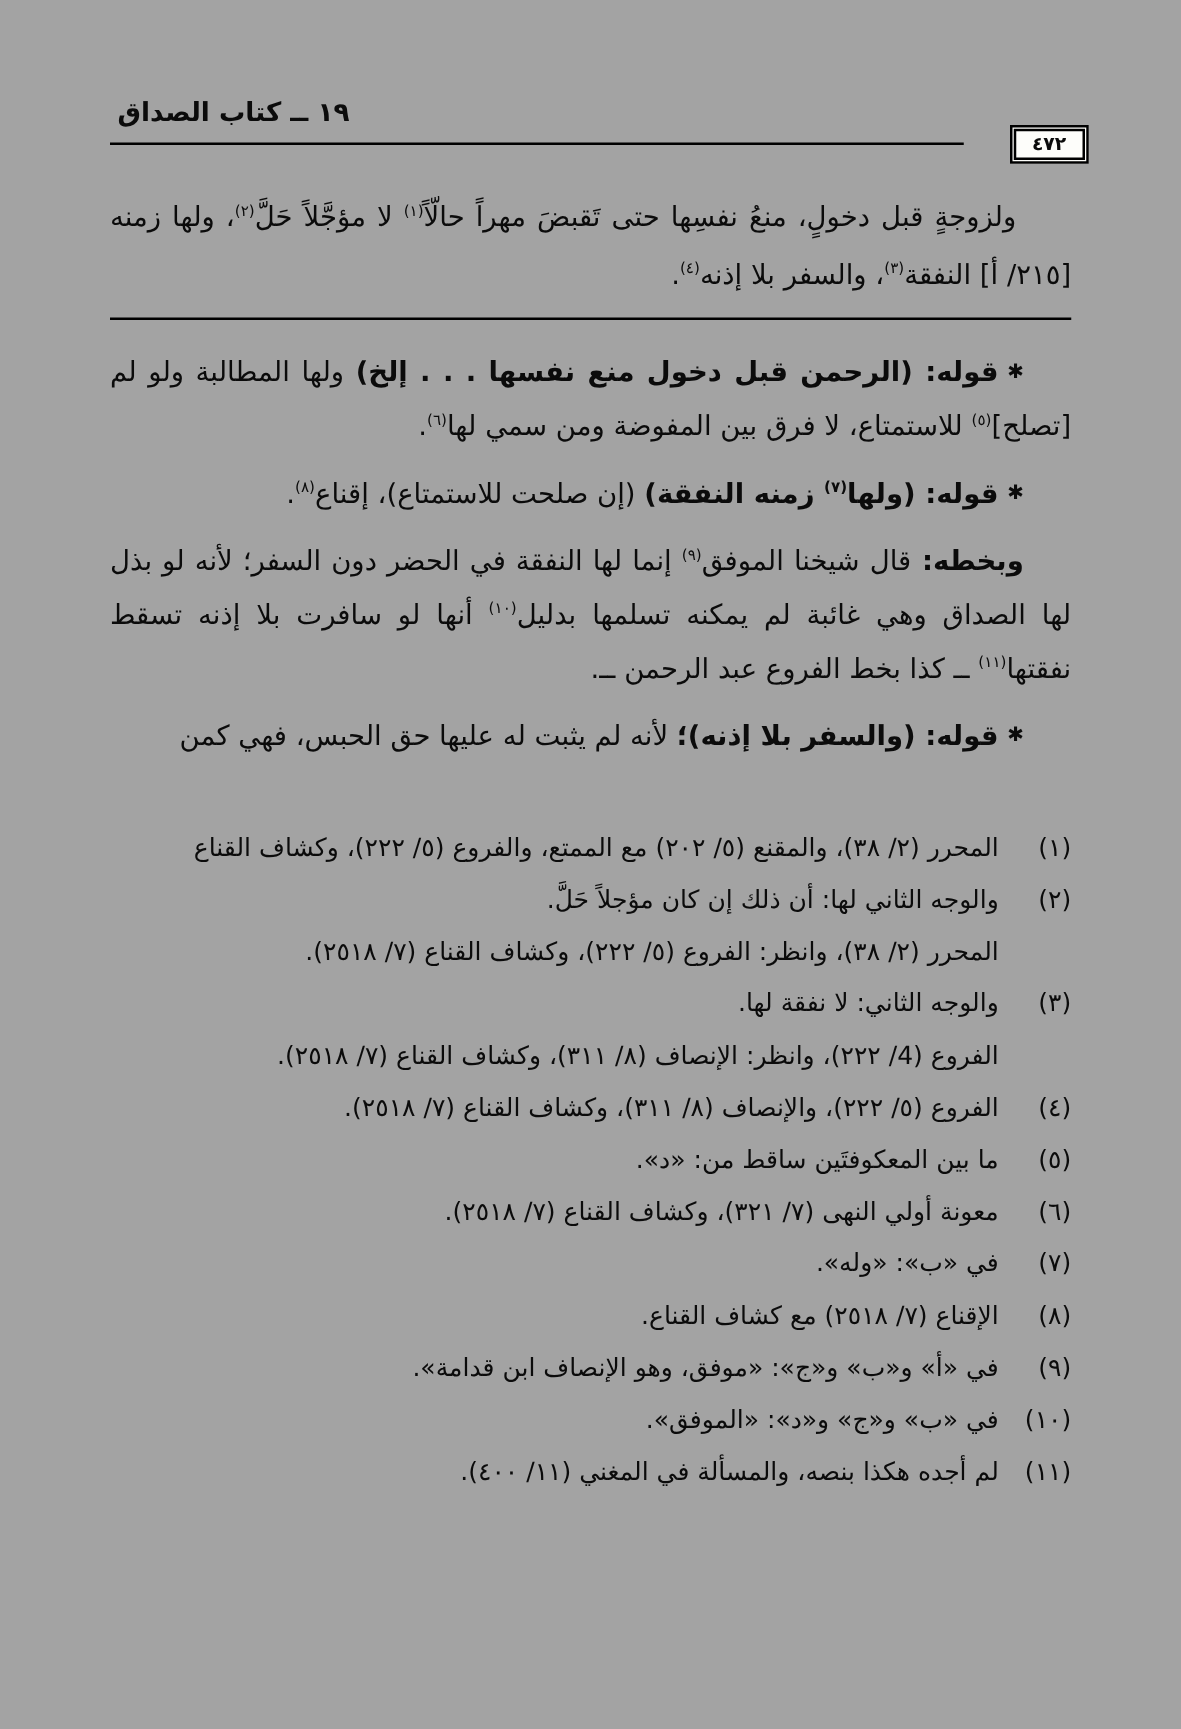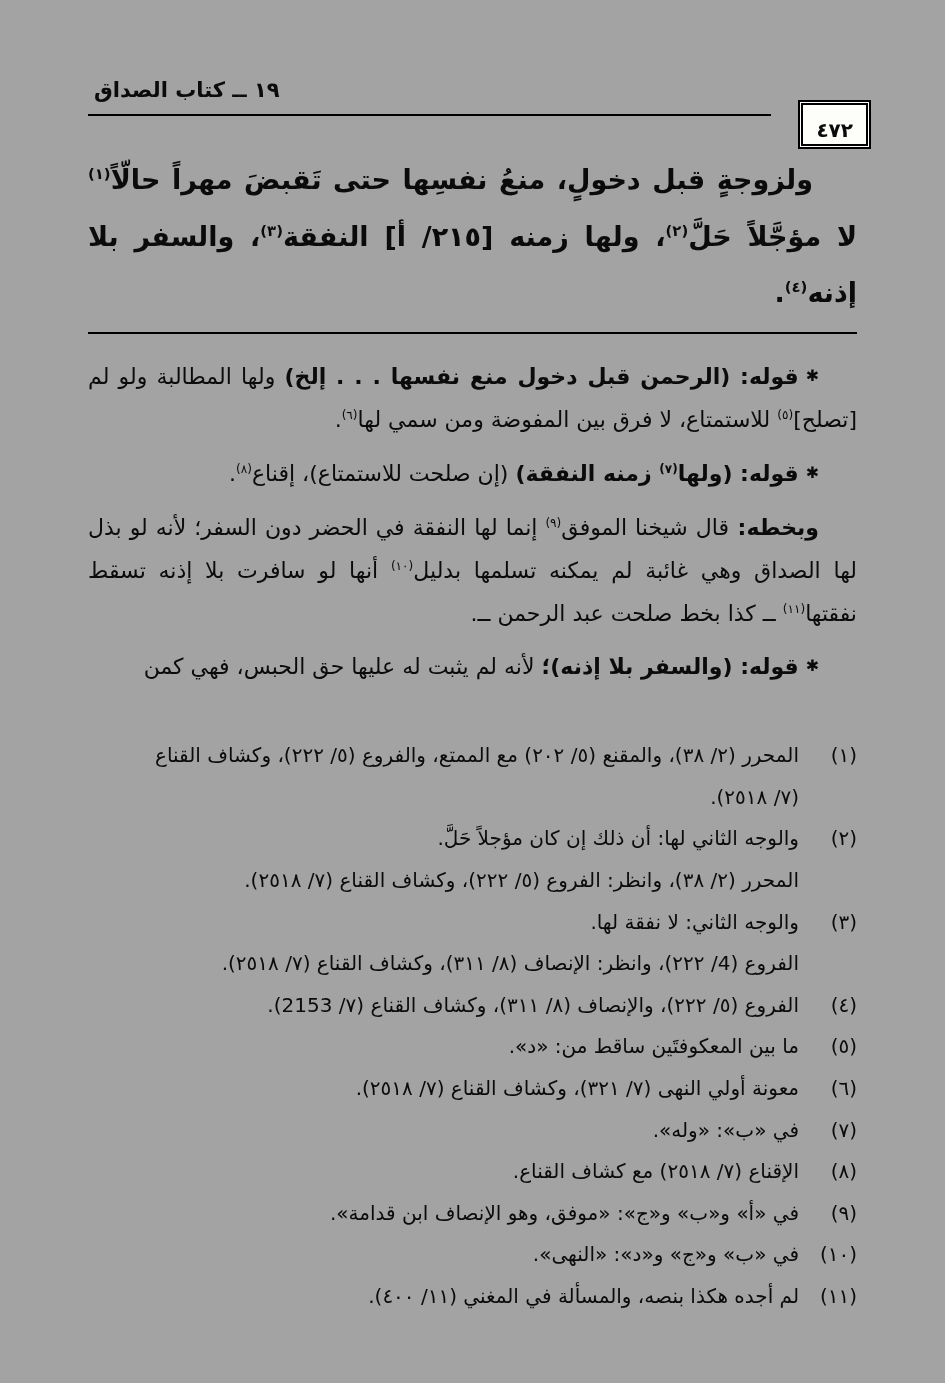--- a/index.html
+++ b/index.html
@@ -13,26 +13,26 @@
   
   .header{direction:ltr;position:relative;height:60px;}
   .header-title{
     position:absolute;left:6px;top:0;
     font-size:21px;font-weight:700;direction:rtl;white-space:nowrap;
   }
   .header-rule{position:absolute;left:0;right:86px;top:36px;border-top:2.5px solid #000;}
   .page-box{
     position:absolute;right:-14px;top:22px;
     border:5px double #000;
-    padding:13px 13px 2px;
-    font-size:20px;font-weight:700;direction:rtl;background:#fdfdfa;
+    padding:1px 13px 2px;
+    font-size:15px;font-weight:700;direction:rtl;background:#fdfdfa;
   }
   
   .matn{
-    font-size:27px;font-weight:700;line-height:2.1;
+    font-size:22px;font-weight:400;line-height:2.1;
     text-align:justify;text-indent:44px;margin:14px 0 10px;
   }
   sup{font-size:0.55em;vertical-align:super;line-height:0;}
   .divider{border-top:2.5px solid #000;margin:4px 0 22px;}
   
   .commentary p{
     font-size:22px;line-height:1.95;text-align:justify;
     margin:0 0 11px;text-indent:38px;
   }
   .b{font-weight:700;}
@@ -67,36 +67,35 @@
 
     <p>
       <span class="star">✱</span><span class="b">قوله: (الرحمن قبل دخول منع نفسها . . . إلخ)</span><span> ولها المطالبة ولو لم [تصلح]</span><sup>(٥)</sup><span> للاستمتاع، لا فرق بين المفوضة ومن سمي لها</span><sup>(٦)</sup><span>.</span>
     </p>
 
     <p>
       <span class="star">✱</span><span class="b">قوله: (ولها</span><sup class="b">(٧)</sup><span class="b"> زمنه النفقة)</span><span> (إن صلحت للاستمتاع)، إقناع</span><sup>(٨)</sup><span>.</span>
     </p>
 
     <p>
-      <span class="b">وبخطه: </span><span>قال شيخنا الموفق</span><sup>(٩)</sup><span> إنما لها النفقة في الحضر دون السفر؛ لأنه لو بذل لها الصداق وهي غائبة لم يمكنه تسلمها بدليل</span><sup>(١٠)</sup><span> أنها لو سافرت بلا إذنه تسقط نفقتها</span><sup>(١١)</sup><span> ــ كذا بخط صلحت عبد الرحمن ــ.</span>
+      <span class="b">وبخطه: </span><span>قال شيخنا الموفق</span><sup>(٩)</sup><span> إنما لها النفقة في الحضر دون السفر؛ لأنه لو بذل لها الصداق وهي غائبة لم يمكنه تسلمها بدليل</span><sup>(١٠)</sup><span> أنها لو سافرت بلا إذنه تسقط نفقتها</span><sup>(١١)</sup><span> ــ كذا بخط الفروع عبد الرحمن ــ.</span>
     </p>
 
     <p>
       <span class="star">✱</span><span class="b">قوله: (والسفر بلا إذنه)؛</span><span> لأنه لم يثبت له عليها حق الحبس، فهي كمن</span>
     </p>
 
   </div>
 
   <div class="footnotes">
 
     <div class="footnote">
       <span class="fn-num">(١)</span>
       <div class="fn-body">
         <span>المحرر (٢/ ٣٨)، والمقنع (٥/ ٢٠٢) مع الممتع، والفروع (٥/ ٢٢٢)، وكشاف القناع</span>
-        <div class="fn-line2">(٧/ ٢٥١٨).</div>
       </div>
     </div>
 
     <div class="footnote">
       <span class="fn-num">(٢)</span>
       <div class="fn-body">
         <span>والوجه الثاني لها: أن ذلك إن كان مؤجلاً حَلَّ.</span>
         <div class="fn-line2">المحرر (٢/ ٣٨)، وانظر: الفروع (٥/ ٢٢٢)، وكشاف القناع (٧/ ٢٥١٨).</div>
       </div>
     </div>
@@ -104,21 +103,21 @@
     <div class="footnote">
       <span class="fn-num">(٣)</span>
       <div class="fn-body">
         <span>والوجه الثاني: لا نفقة لها.</span>
         <div class="fn-line2">الفروع (4/ ٢٢٢)، وانظر: الإنصاف (٨/ ٣١١)، وكشاف القناع (٧/ ٢٥١٨).</div>
       </div>
     </div>
 
     <div class="footnote">
       <span class="fn-num">(٤)</span>
-      <div class="fn-body"><span>الفروع (٥/ ٢٢٢)، والإنصاف (٨/ ٣١١)، وكشاف القناع (٧/ 2153).</span></div>
+      <div class="fn-body"><span>الفروع (٥/ ٢٢٢)، والإنصاف (٨/ ٣١١)، وكشاف القناع (٧/ ٢٥١٨).</span></div>
     </div>
 
     <div class="footnote">
       <span class="fn-num">(٥)</span>
       <div class="fn-body"><span>ما بين المعكوفتَين ساقط من: «د».</span></div>
     </div>
 
     <div class="footnote">
       <span class="fn-num">(٦)</span>
       <div class="fn-body"><span>معونة أولي النهى (٧/ ٣٢١)، وكشاف القناع (٧/ ٢٥١٨).</span></div>
@@ -134,21 +133,21 @@
       <div class="fn-body"><span>الإقناع (٧/ ٢٥١٨) مع كشاف القناع.</span></div>
     </div>
 
     <div class="footnote">
       <span class="fn-num">(٩)</span>
       <div class="fn-body"><span>في «أ» و«ب» و«ج»: «موفق، وهو الإنصاف ابن قدامة».</span></div>
     </div>
 
     <div class="footnote">
       <span class="fn-num">(١٠)</span>
-      <div class="fn-body"><span>في «ب» و«ج» و«د»: «النهى».</span></div>
+      <div class="fn-body"><span>في «ب» و«ج» و«د»: «الموفق».</span></div>
     </div>
 
     <div class="footnote">
       <span class="fn-num">(١١)</span>
       <div class="fn-body"><span>لم أجده هكذا بنصه، والمسألة في المغني (١١/ ٤٠٠).</span></div>
     </div>
 
   </div>
 
 </div>

